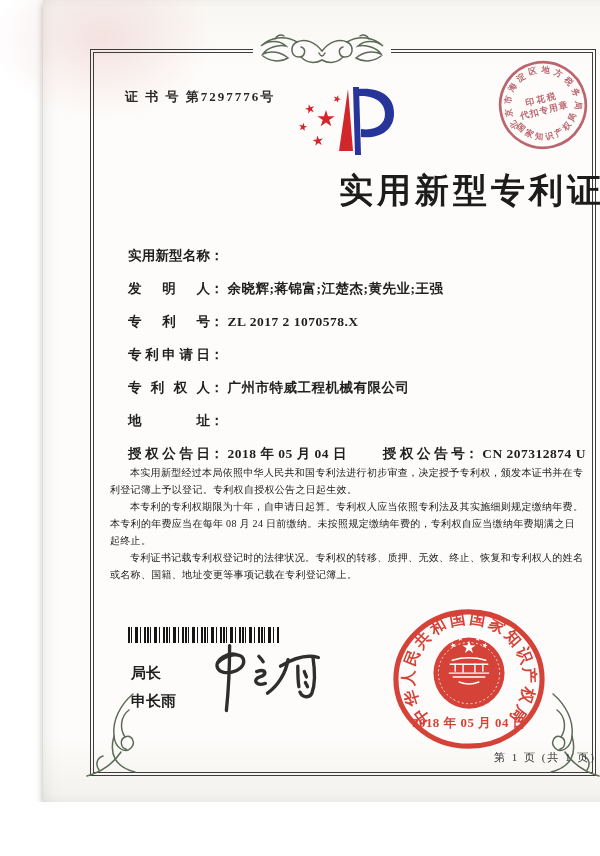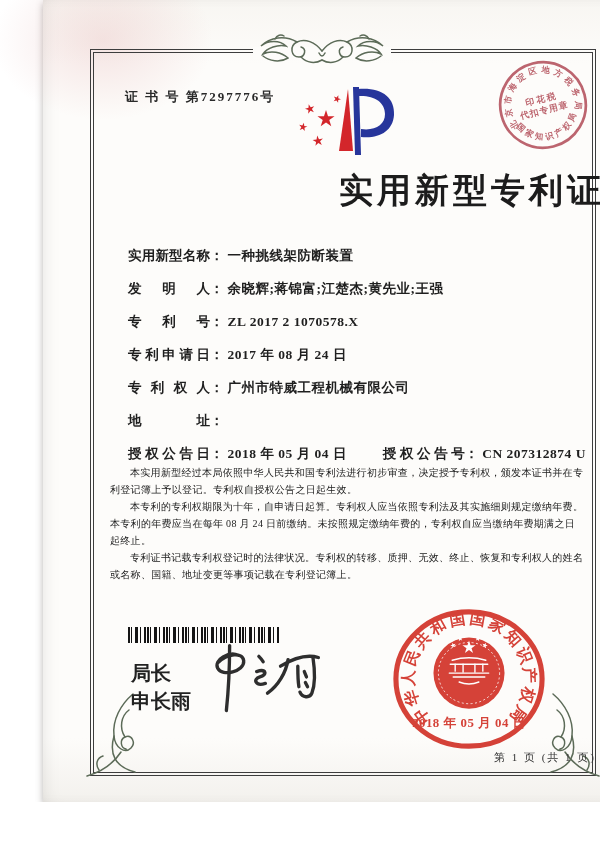--- a/index.html
+++ b/index.html
@@ -45,21 +45,21 @@
 
   .body-text { position:absolute; left:67px; top:464px; width:474px;
     font-size:10px; line-height:17px; color:#222; letter-spacing:.3px; }
   .body-text p { text-indent:2em; }
 
   .barcode { position:absolute; left:85px; top:627px; width:151px; height:16px;
     background-image:
       repeating-linear-gradient(90deg,#151515 0 2px,transparent 2px 3px,#151515 3px 4px,transparent 4px 7px,#151515 7px 10px,transparent 10px 12px,#151515 12px 13px,transparent 13px 16px,#151515 16px 18px,transparent 18px 19px);
   }
 
-  .officer { position:absolute; left:88px; top:659px; font-family:"Liberation Sans","DejaVu Sans",sans-serif; font-weight:bold; color:#222; font-size:20px; line-height:28px; }
+  .officer { position:absolute; left:88px; top:659px; font-family:"Liberation Sans","DejaVu Sans",sans-serif; font-weight:bold; color:#222; font-size:15px; line-height:28px; }
 
   .signature { position:absolute; left:155px; top:638px; width:152px; height:92px; }
 
   .seal { position:absolute; left:347px; top:607px; width:158px; height:150px; opacity:.93; }
 
   .page-footer { position:absolute; left:47px; top:750px; width:506px; text-align:right; font-size:11px; color:#333; letter-spacing:2px; }
 
   .scan-bar { position:absolute; left:0; top:802px; width:600px; height:54px; background:#ffffff; }
 
   svg text { font-family:"Liberation Serif","DejaVu Serif",serif; }
@@ -142,36 +142,34 @@
       <textPath href="#stampBottom" startOffset="50%" text-anchor="middle">国家知识产权局</textPath>
     </text>
   </svg>
 
   <div class="title">实用新型专利证书</div>
 
   <div class="fields">
     <div class="field-row">
       <span class="lbl">实用新型名称</span>
         <span class="colon">：</span>
-        <span class="val">一种挑线架防断装置</span>
     </div>
     <div class="field-row">
       <span class="lbl">发明人</span>
         <span class="colon">：</span>
         <span class="val">余晓辉;蒋锦富;江楚杰;黄先业;王强</span>
     </div>
     <div class="field-row">
       <span class="lbl">专利号</span>
         <span class="colon">：</span>
         <span class="val">ZL 2017 2 1070578.X</span>
     </div>
     <div class="field-row">
       <span class="lbl">专利申请日</span>
         <span class="colon">：</span>
-        <span class="val">2017 年 08 月 24 日</span>
     </div>
     <div class="field-row">
       <span class="lbl">专利权人</span>
         <span class="colon">：</span>
         <span class="val">广州市特威工程机械有限公司</span>
     </div>
     <div class="field-row addr">
       <span class="lbl">地址</span>
         <span class="colon">：</span>
     </div>

